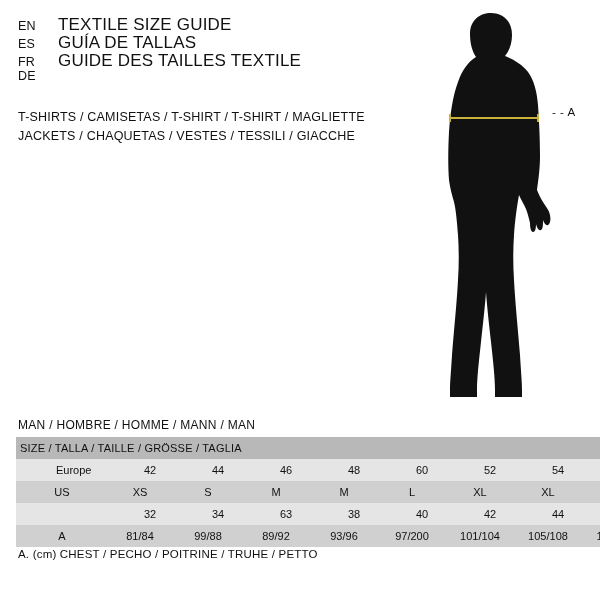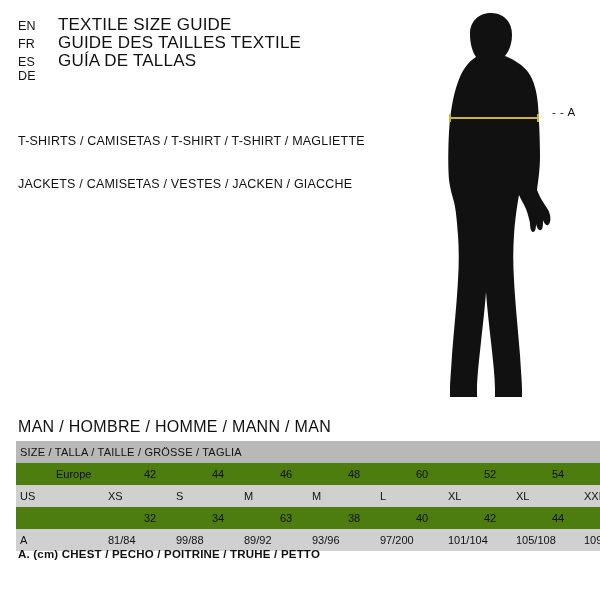--- a/index.html
+++ b/index.html
@@ -51,21 +51,20 @@
   .cat-block {
     position: absolute;
     left: 18px;
     top: 110px;
     width: 400px;
   }
   .cat-line {
     font-size: 12.5px;
     height: 19px;
     letter-spacing: 0.2px;
-    margin-top: 24px;
   }
 
   
   .figure {
     position: absolute;
     left: 400px;
     top: 10px;
     width: 190px;
     height: 400px;
   }
@@ -78,21 +77,21 @@
   }
 
   
   .table-wrap {
     position: absolute;
     left: 16px;
     top: 418px;
     width: 568px;
   }
   .man-title {
-    font-size: 16px;
+    font-size: 12px;
     letter-spacing: 0.3px;
     margin-bottom: 5px;
     padding-left: 2px;
   }
   table.size-table {
     border-collapse: collapse;
     width: 568px;
     table-layout: fixed;
     font-size: 11px;
   }
@@ -102,63 +101,62 @@
     font-weight: normal;
     font-size: 11px;
     color: #111111;
   }
   tr.hdr td {
     background: #b8b8b8;
     font-size: 11px;
     letter-spacing: 0.2px;
     height: 16px;
   }
-  tr.light td { background: #4d7c0f; height: 16px; padding-left: 40px; }
-  tr.dark td  { background: #d0d0d0; height: 16px; }
+  tr.light td { background: #e5e5e5; height: 16px; padding-left: 40px; }
+  tr.dark td  { background: #d0d0d0; height: 16px; text-align: center; }
 
   col.c0 { width: 88px; }
   col.cx { width: 68px; }
 
   .footnote {
     position: absolute;
     left: 18px;
     top: 548px;
     font-size: 11.5px;
     letter-spacing: 0.2px;
-    font-weight: bold;
   }
 
   .silhouette { display: block; }
 </style>
 </head>
 <body>
 
 <div class="page">
 
   <div class="lang-block">
     <div class="lang-row">
       <span class="lang-code">EN</span>
       <span class="lang-text">TEXTILE SIZE GUIDE</span>
     </div>
     <div class="lang-row">
+      <span class="lang-code">ES</span>
+      <span class="lang-text">GUÍA DE TALLAS</span>
+    </div>
+    <div class="lang-row">
       <span class="lang-code">FR</span>
       <span class="lang-text">GUIDE DES TAILLES TEXTILE</span>
     </div>
     <div class="lang-row">
-      <span class="lang-code">ES</span>
-      <span class="lang-text">GUÍA DE TALLAS</span>
-    </div>
-    <div class="lang-row">
       <span class="lang-code">DE</span>
     </div>
   </div>
 
   <div class="cat-block">
     <div class="cat-line">T-SHIRTS / CAMISETAS / T-SHIRT / T-SHIRT / MAGLIETTE</div>
-    <div class="cat-line">JACKETS / CAMISETAS / VESTES / JACKEN / GIACCHE</div>
+    <div class="cat-line">JACKETS / CHAQUETAS / VESTES / TESSILI / GIACCHE</div>
   </div>
 
   <div class="figure">
     <svg class="silhouette" width="190" height="400" viewBox="0 0 190 400" xmlns="http://www.w3.org/2000/svg">
       <path fill="#111111" d="
         M70,24
         C70,10 80,3 91,3
         C103,3 112,11 112,25
         C112,34 109,41 105,46
         C112,49 122,54 128,62

